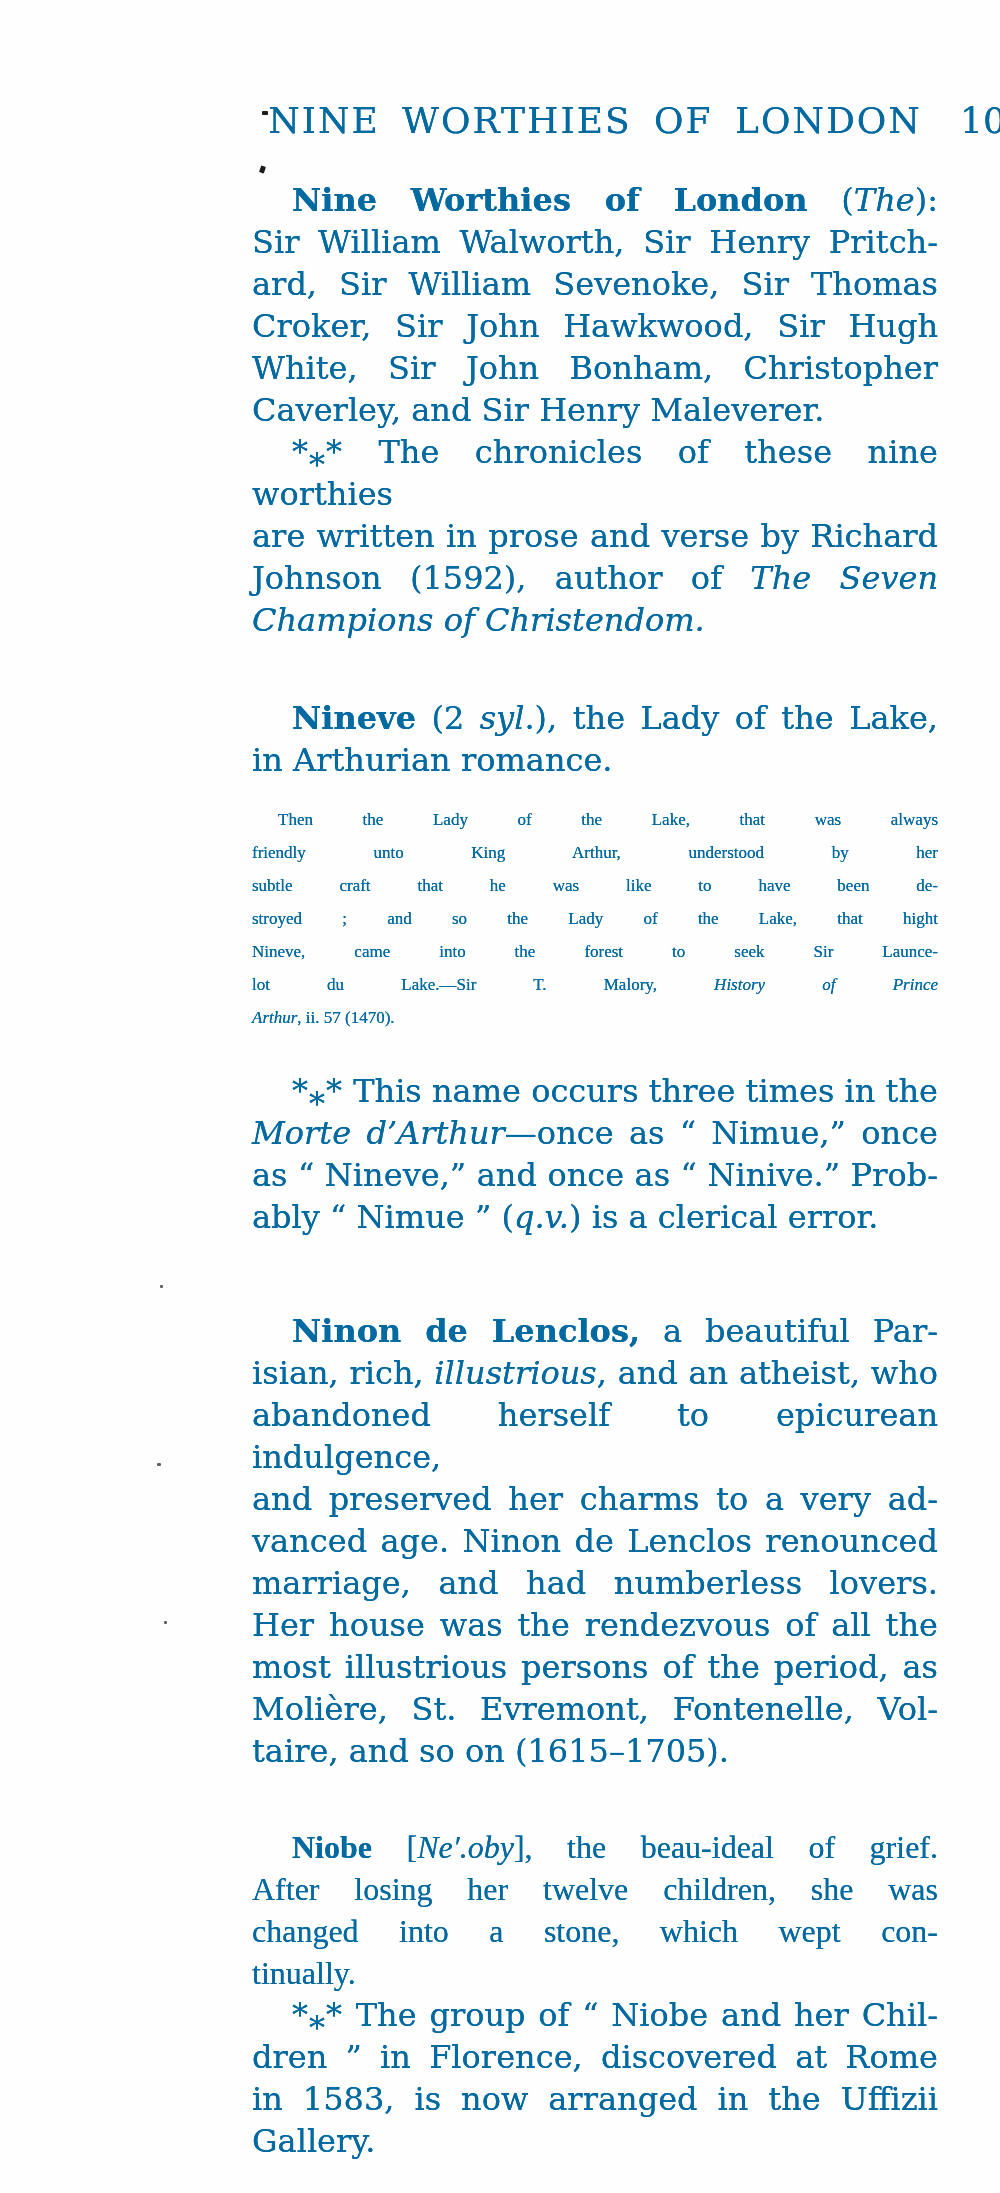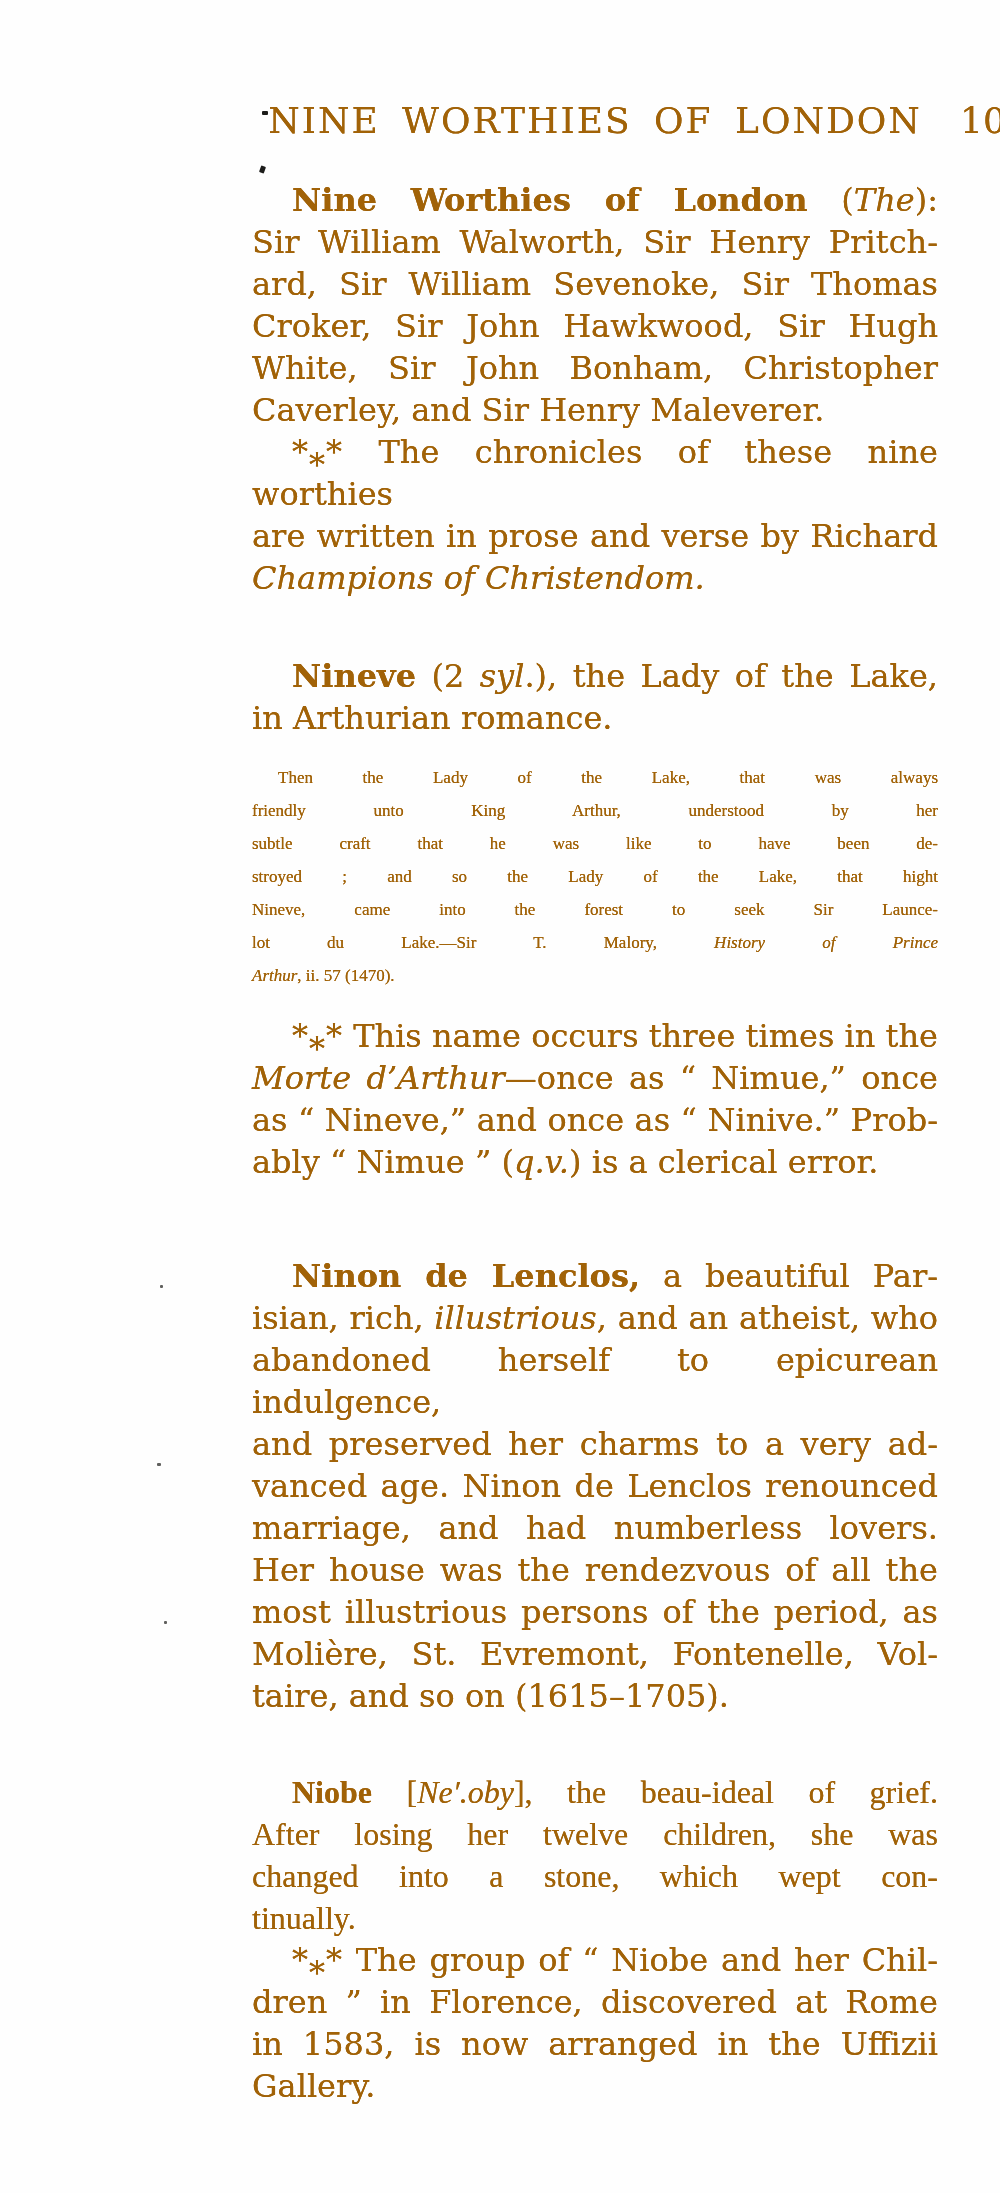--- a/index.html
+++ b/index.html
@@ -9,21 +9,21 @@
     height: 2193px;
     overflow: hidden;
     background: #ffffff;
   }
   .page {
     position: absolute;
     inset: 0;
     width: 1000px;
     height: 2193px;
     background: #fefefe;
-    color: #a16207;
+    color: #0369a1;
     font-family: "DejaVu Serif", "Liberation Serif", serif;
     text-shadow: 0 0 0.4px currentColor;
   }
   .header {
     position: absolute;
     top: 100px;
     left: 252px;
     width: 686px;
     text-align: center;
     font-size: 36px;
@@ -41,21 +41,21 @@
   .text-column {
     position: absolute;
     top: 179px;
     left: 252px;
     width: 686px;
   }
   .block { margin: 0; }
   
   .text-column > .block:nth-child(3) { margin-top: 56px; }
   .text-column > .block:nth-child(4) { margin-top: 22px; }
-  .text-column > .block:nth-child(5) { margin-top: 23px; }
+  .text-column > .block:nth-child(5) { margin-top: 36px; }
   .text-column > .block:nth-child(6) { margin-top: 72px; }
   .text-column > .block:nth-child(7) { margin-top: 54px; font-family: Liberation Serif, serif; }
   .line {
     font-size: 32px;
     line-height: 42px;
     text-align: justify;
     text-align-last: justify;
   }
   .line.last { text-align-last: left; }
   .entry .line.first, .footnote .line.first { text-indent: 40px; }
@@ -96,20 +96,21 @@
         <div class="line first"><span class="b">Nine Worthies of London </span><span>(</span><span class="i">The</span><span>):</span></div>
         <div class="line"><span>Sir William Walworth, Sir Henry Pritch-</span></div>
         <div class="line"><span>ard, Sir William Sevenoke, Sir Thomas</span></div>
         <div class="line"><span>Croker, Sir John Hawkwood, Sir Hugh</span></div>
         <div class="line"><span>White, Sir John Bonham, Christopher</span></div>
         <div class="line last"><span>Caverley, and Sir Henry Maleverer.</span></div>
       </div>
       <div class="block footnote">
         <div class="line first"><span class="ast"><span>*</span><span class="low">*</span><span>*</span></span><span> The chronicles of these nine worthies</span></div>
         <div class="line"><span>are written in prose and verse by Richard</span></div>
+        <div class="line"><span>Johnson (1592), author of </span><span class="i">The Seven</span></div>
         <div class="line last"><span class="i">Champions of Christendom.</span></div>
       </div>
       <div class="block entry">
         <div class="line first"><span class="b">Nineve</span><span> (2 </span><span class="i">syl</span><span>.), the Lady of the Lake,</span></div>
         <div class="line last"><span>in Arthurian romance.</span></div>
       </div>
       <div class="block quote">
         <div class="line first"><span>Then the Lady of the Lake, that was always</span></div>
         <div class="line"><span>friendly unto King Arthur, understood by her</span></div>
         <div class="line"><span>subtle craft that he was like to have been de-</span></div>

